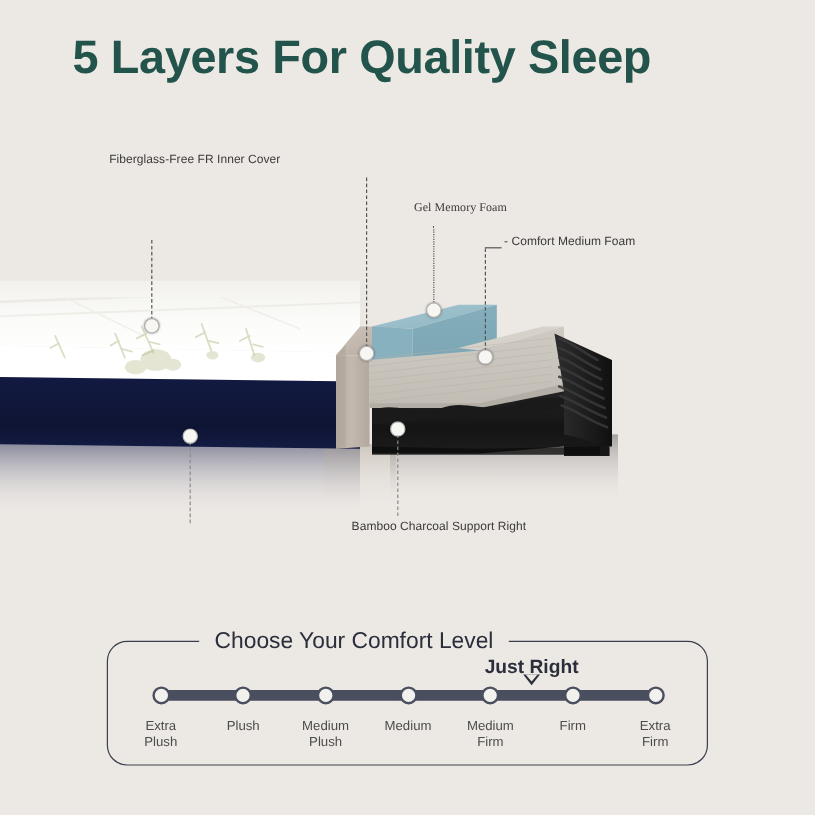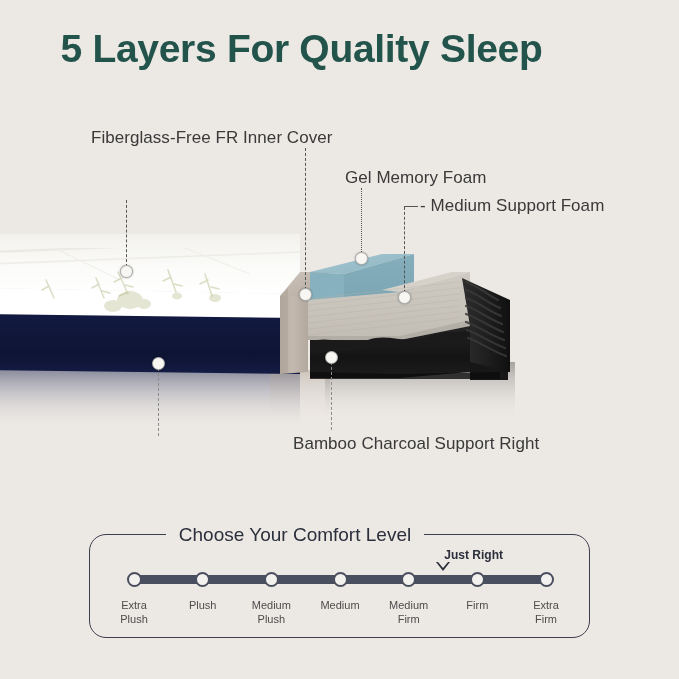--- a/index.html
+++ b/index.html
@@ -30,28 +30,28 @@
     font-size: 39px;
     font-weight: 700;
     letter-spacing: -0.3px;
     color: #23544b;
     white-space: nowrap;
   }
 
   
   .callout {
     position: absolute;
-    font-size: 17px;
+    font-size: 10px;
     color: #3a3a3a;
     white-space: nowrap;
     letter-spacing: 0.05px;
   }
   #lbl-inner-cover { left: 91px;  top: 128px; }
   #lbl-skin-cover  { left: 14px;  top: 180px; }
-  #lbl-gel-foam    { left: 345px; top: 168px; }
+  #lbl-gel-foam    { left: 345px; top: 168px; font-family: Liberation Serif, serif; }
   #lbl-comfort     { left: 420px; top: 196px; }
   #lbl-nonslip     { left: 14px;  top: 442px; }
   #lbl-bamboo      { left: 293px; top: 434px; }
 
   
   .leader-v {
     position: absolute;
     width: 0;
     border-left: 1.6px dashed #555;
   }
@@ -156,22 +156,22 @@
     text-align: center;
     font-size: 11px;
     line-height: 13.5px;
     color: #4c4c4c;
   }
 
   #just-right-text {
     position: absolute;
     top: 548px;
     width: 120px;
-    text-align: right;
-    font-size: 12px;
+    text-align: center;
+    font-size: 16px;
     font-weight: 700;
     color: #2b2f3b;
     white-space: nowrap;
   }
   #just-right-arrow {
     position: absolute;
     top: 562px;
     width: 0;
     height: 0;
     border-left: 7px solid transparent;
@@ -370,21 +370,21 @@
 
   <div class="marker" id="mk-skin"></div>
   <div class="marker" id="mk-inner"></div>
   <div class="marker" id="mk-gel"></div>
   <div class="marker" id="mk-comfort"></div>
   <div class="marker" id="mk-nonslip"></div>
   <div class="marker" id="mk-bamboo"></div>
 
   <div class="callout" id="lbl-inner-cover">Fiberglass-Free FR Inner Cover</div>
   <div class="callout" id="lbl-gel-foam">Gel Memory Foam</div>
-  <div class="callout" id="lbl-comfort">- Medium Support Foam</div>
+  <div class="callout" id="lbl-comfort">- Comfort Medium Foam</div>
   <div class="callout" id="lbl-bamboo">Bamboo Charcoal Support Right</div>
 
   <div id="comfort-panel"></div>
   <div id="comfort-title-wrap">
     <span id="comfort-title">Choose Your Comfort Level</span>
   </div>
 
   <div id="scale-track"></div>
   <div id="scale-dots">
       <div class="scale-dot" style="left: 126.5px;"></div>

